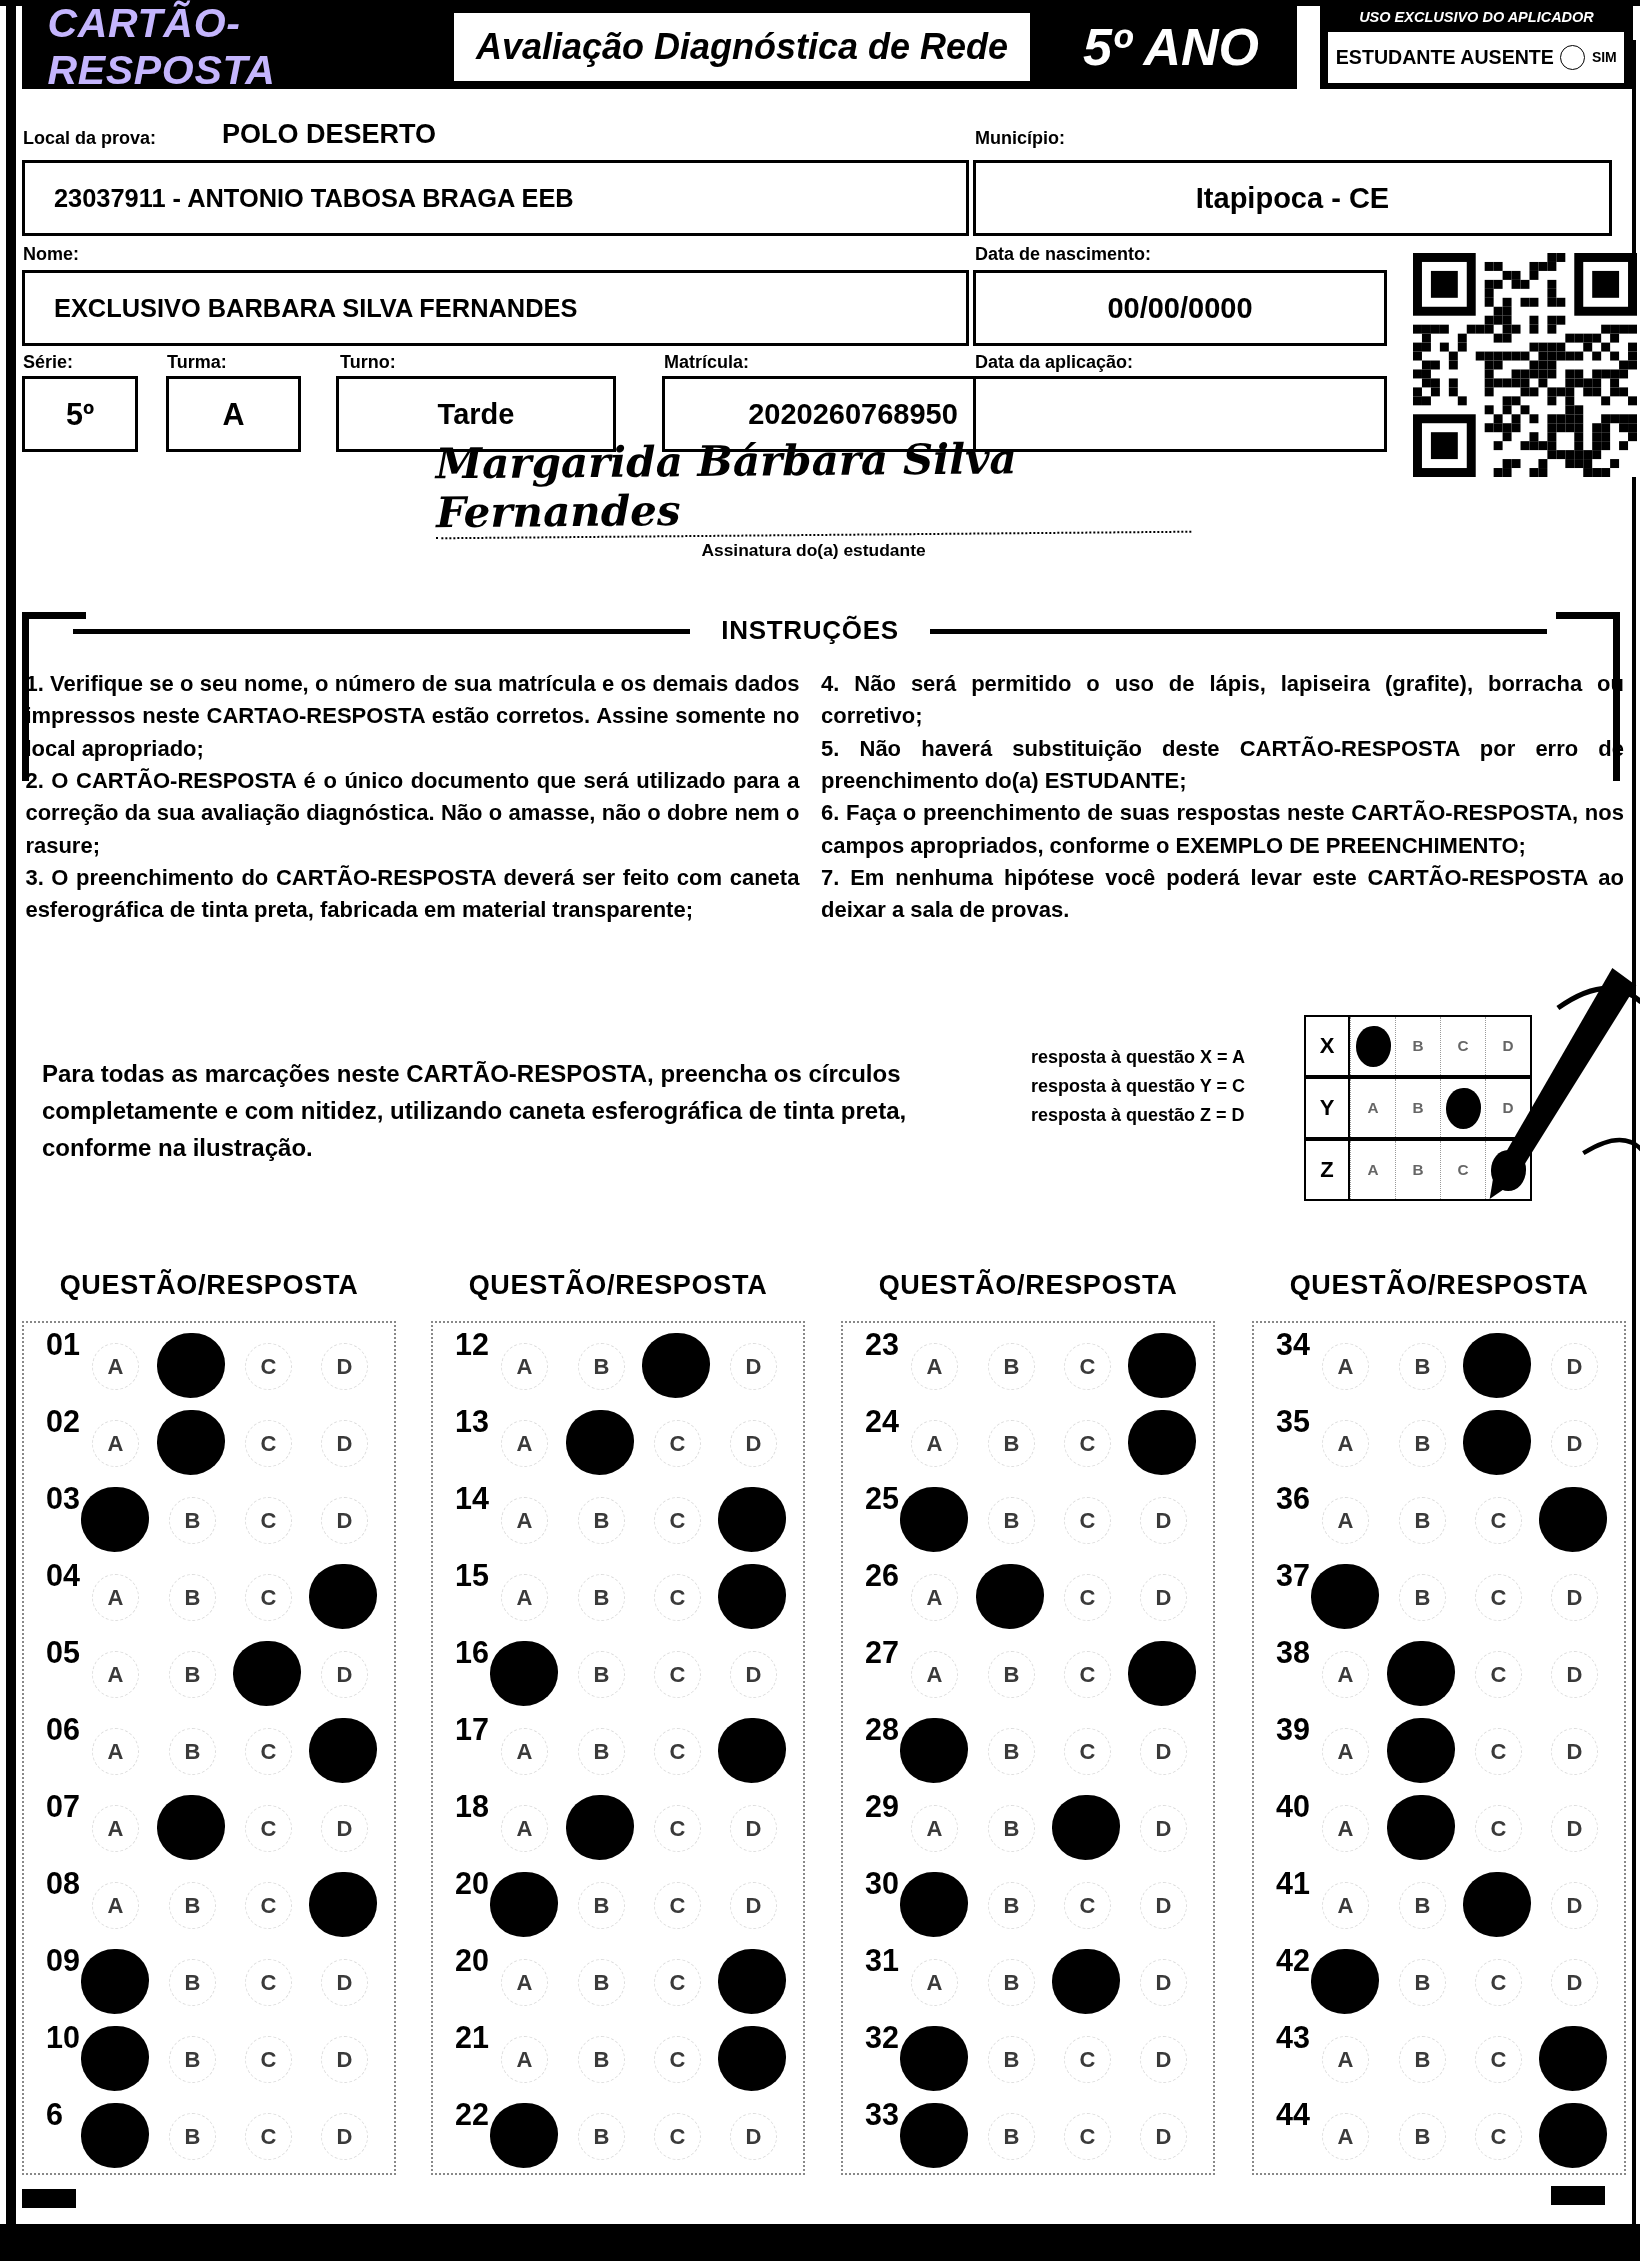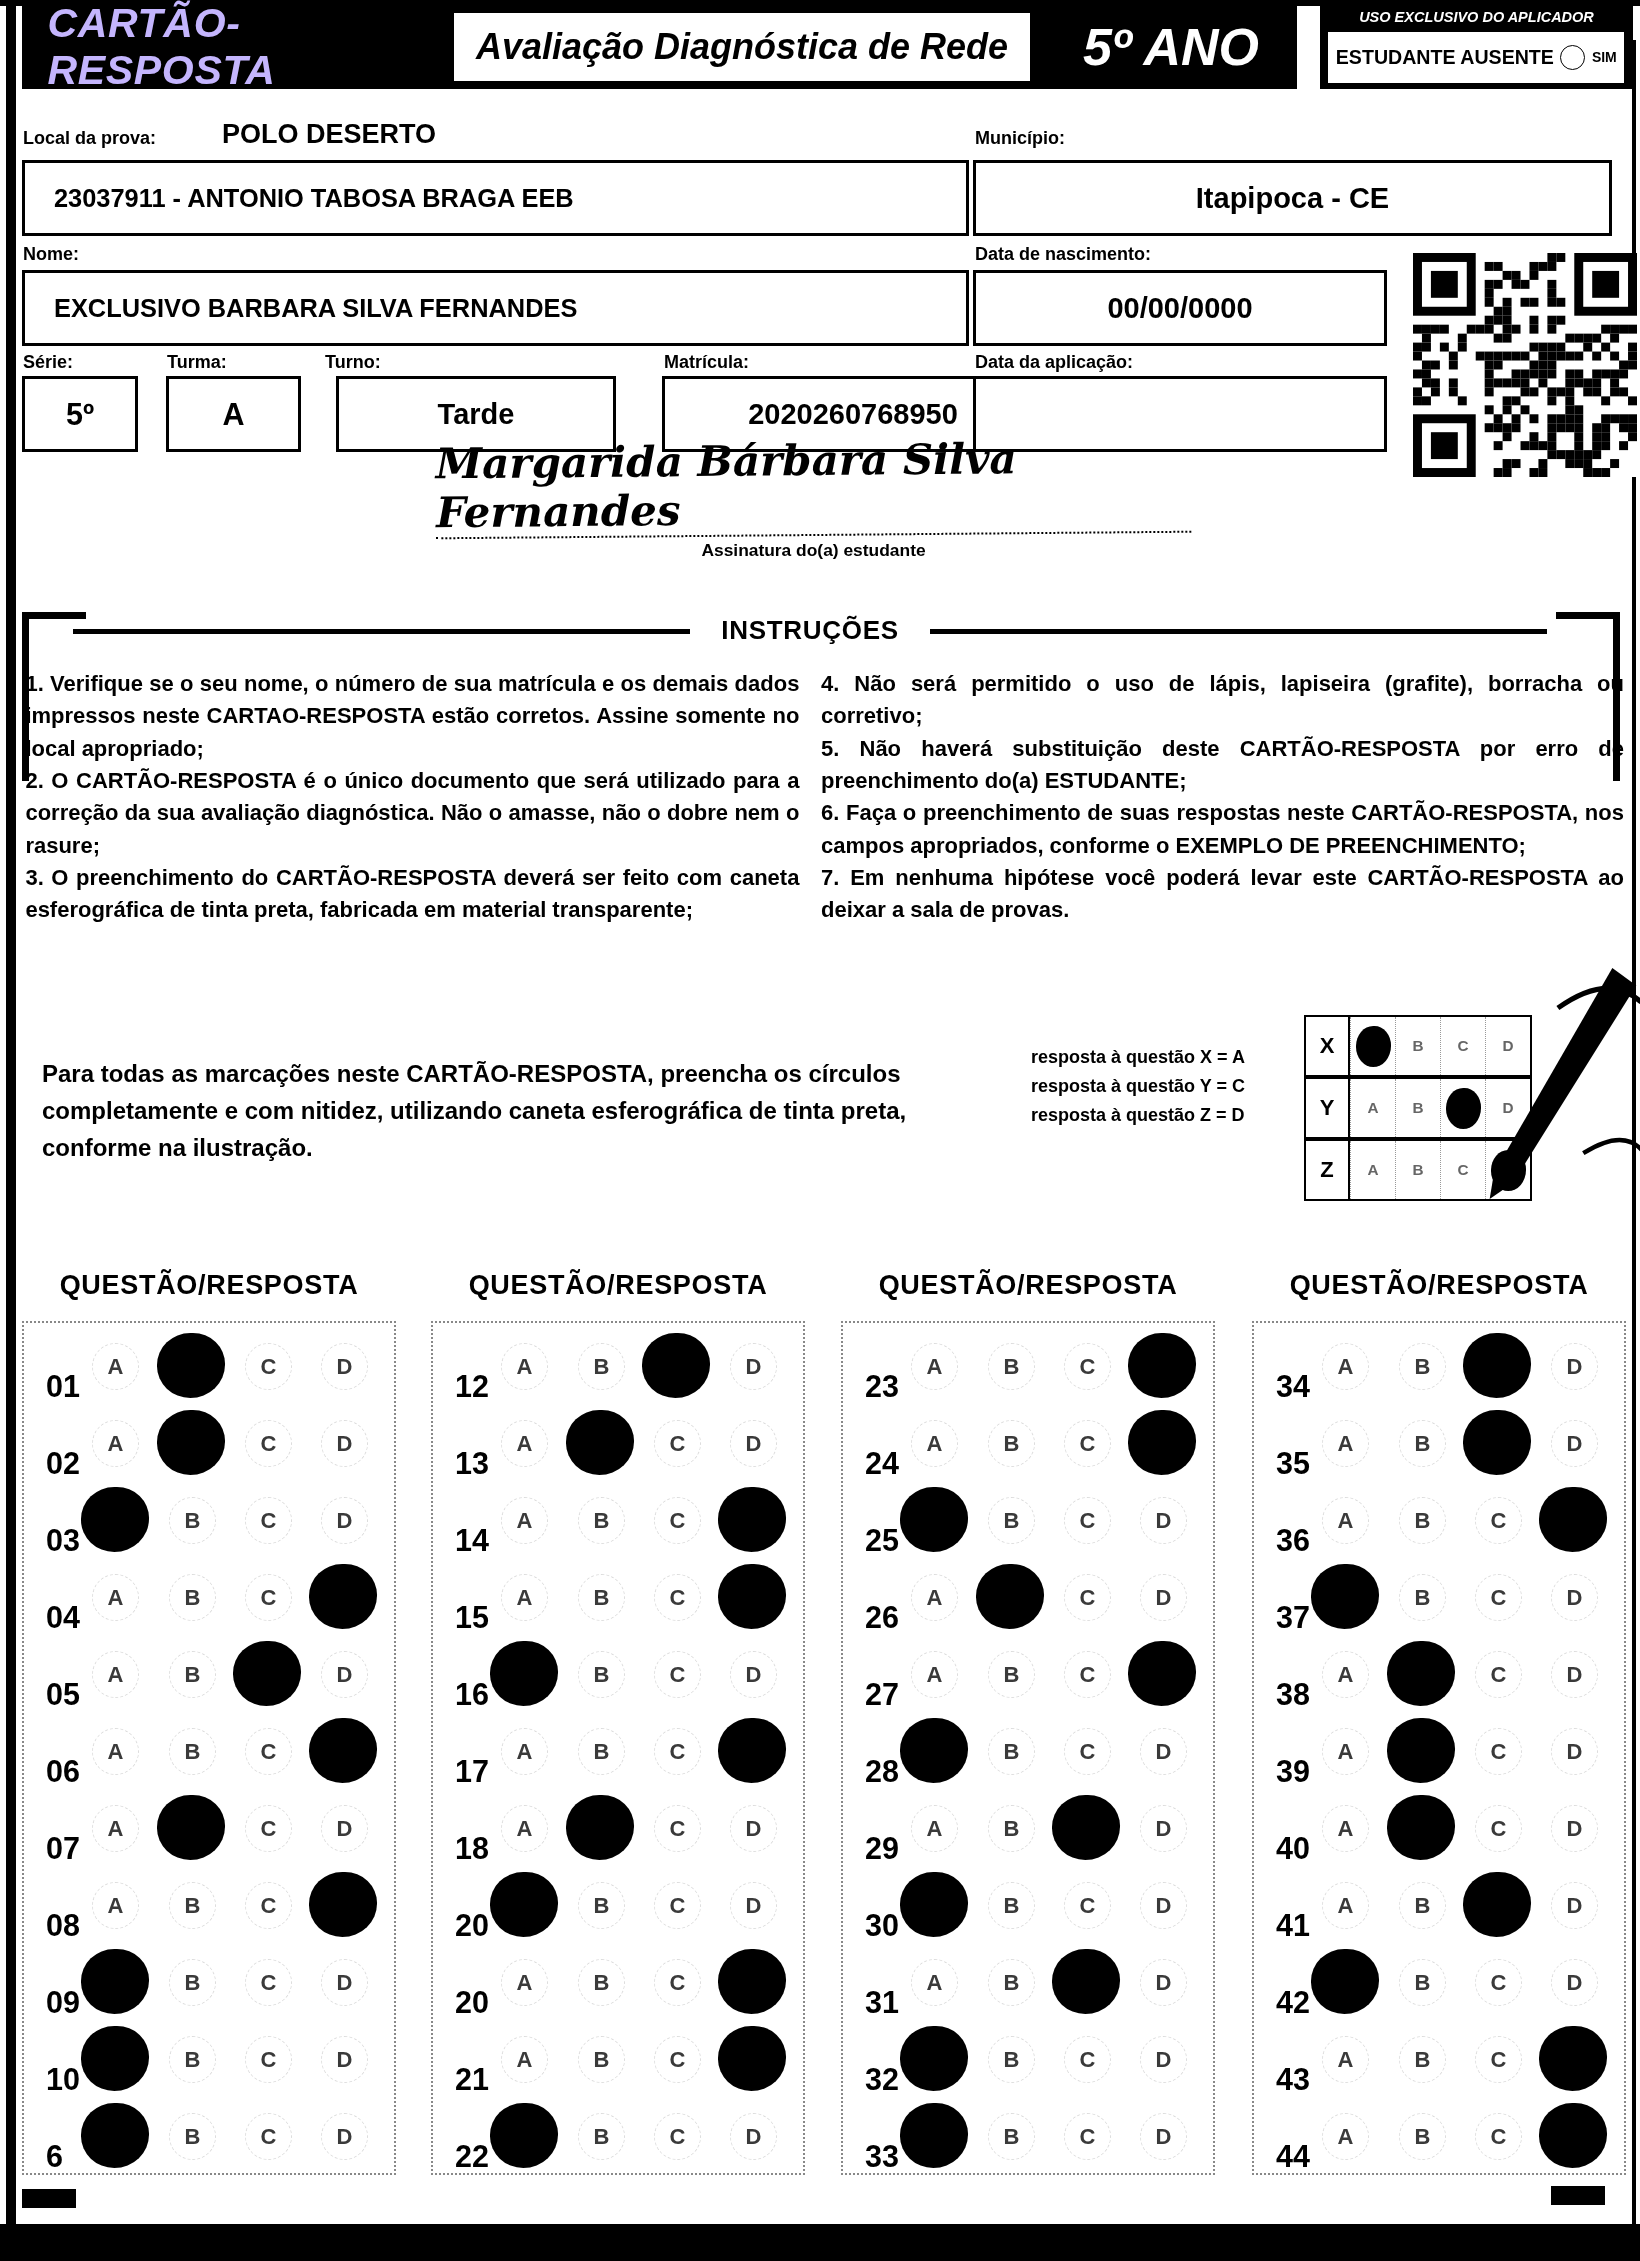--- a/index.html
+++ b/index.html
@@ -36,21 +36,21 @@
   .legend div{white-space:nowrap;}
   .ex-grid{position:absolute;left:1304px;top:1015px;border:2.9px solid #000;background:#fff;}
   .ex-row{display:flex;border-bottom:4.4px solid #000;}
   .ex-row:last-child{border-bottom:none;}
   .ex-cell{width:44px;height:58px;display:flex;align-items:center;justify-content:center;border-left:1.5px dotted #999;}
   .ex-cell.lab{width:42px;border-left:none;border-right:2.2px solid #000;font-weight:bold;font-size:22px;}
   .ex-letter{font-size:15.3px;color:#666;font-weight:bold;}
   .ex-blob{width:35px;height:41px;background:#000;border-radius:50% 48% 52% 50%;}
   .qcol-header{position:absolute;top:1270px;width:374px;text-align:center;font-size:27px;font-weight:bold;letter-spacing:0.7px;}
   .qcol{position:absolute;top:1321px;width:374px;height:854px;border:2.2px dotted #888;box-sizing:border-box;padding-top:4.4px;}
-  .qrow{position:relative;height:77px;display:flex;align-items:flex-end;}
+  .qrow{position:relative;height:77px;display:flex;align-items:flex-start;}
   .qnum{margin-left:22px;font-size:30.5px;font-weight:bold;width:62px;}
   .opt{position:absolute;width:45px;height:45px;top:16px;display:flex;align-items:center;justify-content:center;
        border:1.5px dashed #ddd;border-radius:50%;font-size:22px;font-weight:bold;color:#3a3a3a;}
   .opt.filled{width:68px;height:65px;top:5.8px;background:#000;border:none;border-radius:50% 48% 52% 50%;}
   .bracket{position:absolute;background:#000;}
   .pen-svg{position:absolute;left:1449px;top:968px;pointer-events:none;}
 </style>
 </head>
 <body>
 
@@ -87,21 +87,21 @@
 
 <div class="lbl" style="left:975px;top:244px;">Data de nascimento:</div>
 <div class="fbox center" style="left:973px;top:270px;width:408px;height:70px;font-size:29px;">00/00/0000</div>
 
 <div class="lbl" style="left:23px;top:352px;">Série:</div>
 <div class="fbox center" style="left:22px;top:376px;width:110px;height:70px;font-size:30.5px;">5º</div>
 
 <div class="lbl" style="left:167px;top:352px;">Turma:</div>
 <div class="fbox center" style="left:166px;top:376px;width:129px;height:70px;font-size:30.5px;">A</div>
 
-<div class="lbl" style="left:325px;top:352px;">Turno:</div>
+<div class="lbl" style="left:340px;top:352px;">Turno:</div>
 <div class="fbox center" style="left:336px;top:376px;width:274px;height:70px;font-size:29px;">Tarde</div>
 
 <div class="lbl" style="left:664px;top:352px;">Matrícula:</div>
 <div class="fbox center" style="left:662px;top:376px;width:376px;height:70px;font-size:29px;">2020260768950</div>
 
 <div class="lbl" style="left:975px;top:352px;">Data da aplicação:</div>
 <div class="fbox" style="left:973px;top:376px;width:408px;height:70px;"></div>
 
 <svg id="qr" class="abs" style="left:1413px;top:253px;" width="224" height="224" viewBox="0 0 25 25">
     <rect x="0" y="0" width="25" height="25" fill="#fff"></rect>

